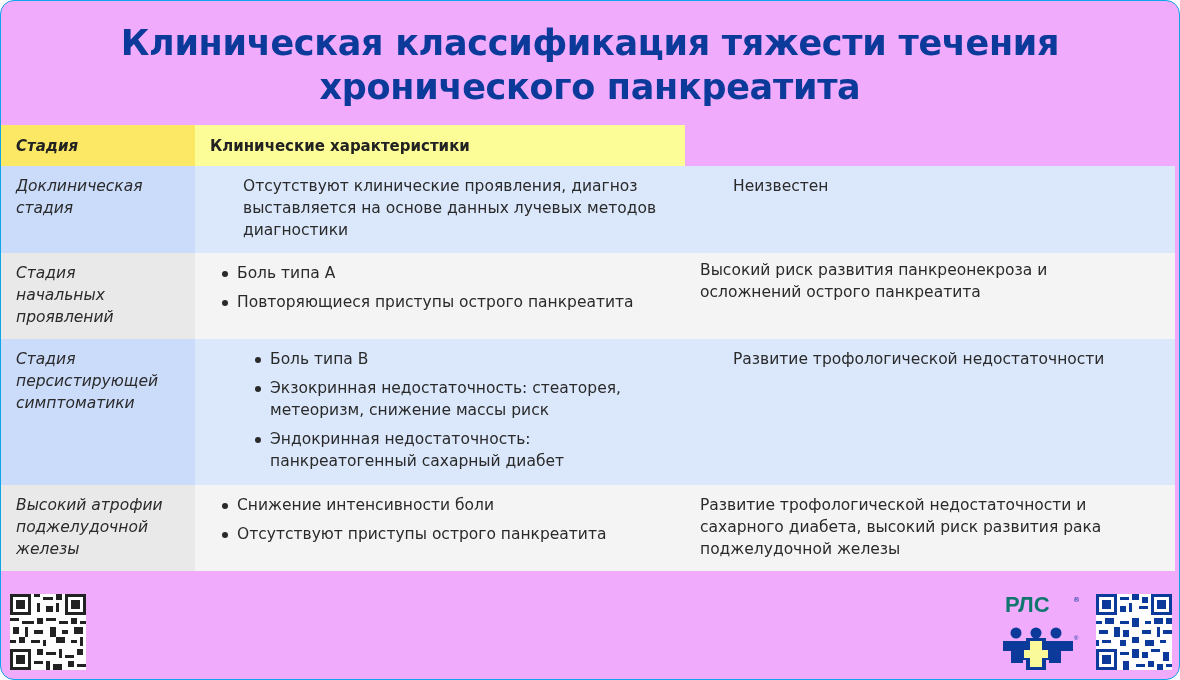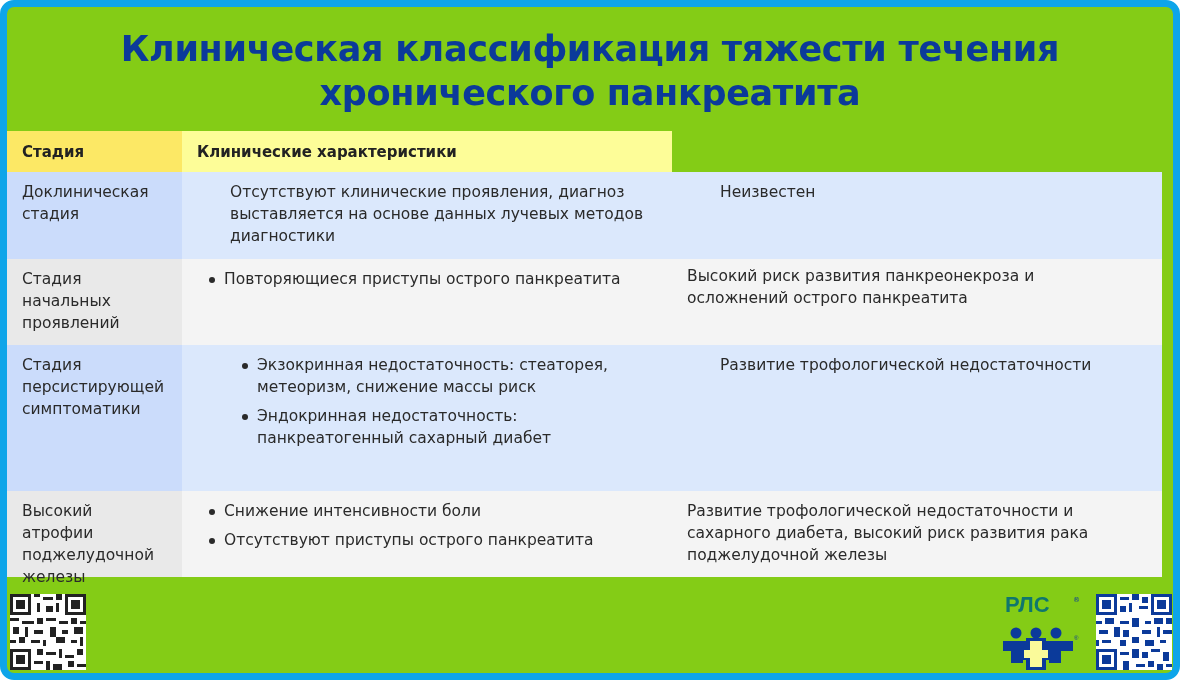--- a/index.html
+++ b/index.html
@@ -3,32 +3,32 @@
   <meta charset="utf-8">
   <style>
     html, body { margin: 0; padding: 0; }
     body {
       width: 1180px; height: 680px; background: #ffffff;
       font-family: "DejaVu Sans", "Liberation Sans", sans-serif;
       position: relative; overflow: hidden;
     }
     .frame {
       position: absolute; left: 0; top: 0; width: 1180px; height: 680px;
-      box-sizing: border-box; border: 7px solid #0ea5e9; border-radius: 14px;
-      background: #84cc16; overflow: hidden;
+      box-sizing: border-box; border: 1px solid #0ea5e9; border-radius: 14px;
+      background: #f0abfc; overflow: hidden;
     }
     .title {
       position: absolute; left: 0; right: 0; top: 20px;
       text-align: center; color: #0b3a9a; font-weight: bold;
       font-size: 35px; line-height: 44px; letter-spacing: -0.3px;
     }
     .table { position: absolute; left: 0; top: 124px; width: 1174px; }
     .row { display: flex; width: 100%; }
     .cell { box-sizing: border-box; font-size: 15.5px; line-height: 22px; color: #2a2a2a; }
-    .c1 { width: 175px; padding: 9px 20px 0 15px; }
+    .c1 { width: 194px; padding: 9px 20px 0 15px; font-style: italic; }
     .c2 { width: 490px; padding: 9px 10px 0 15px; }
     .c3 { width: 490px; padding: 9px 10px 0 15px; }
     .hdr .cell { font-weight: bold; color: #222; padding-top: 10px; height: 41px; font-size: 15px; }
     .hdr .c1 { background: #fce865; }
     .hdr .c2, .hdr .c3 { background: #fdfd98; }
     .blue .c1 { background: #cbdcfb; }
     .blue .c2, .blue .c3 { background: #dbe8fc; padding-left: 48px; }
     .grey .c1 { background: #e9e9e9; }
     .grey .c2, .grey .c3 { background: #f4f4f4; }
     ul.bul { list-style: none; margin: 0; padding: 0; }
@@ -61,30 +61,32 @@
     <div class="row blue" style="height:87px">
       <div class="cell c1">Доклиническая стадия</div>
       <div class="cell c2">Отсутствуют клинические проявления, диагноз выставляется на основе данных лучевых методов диагностики</div>
       <div class="cell c3">Неизвестен</div>
     </div>
 
     <div class="row grey" style="height:86px">
       <div class="cell c1" style="padding-right:60px">Стадия начальных проявлений</div>
       <div class="cell c2">
         <ul class="bul">
+          <li>Боль типа А</li>
           <li>Повторяющиеся приступы острого панкреатита</li>
         </ul>
       </div>
       <div class="cell c3" style="padding-top:6px; padding-right:90px">Высокий риск развития панкреонекроза и осложнений острого панкреатита</div>
     </div>
 
     <div class="row blue" style="height:146px">
       <div class="cell c1" style="padding-right:8px">Стадия персистирующей симптоматики</div>
       <div class="cell c2" style="padding-right:60px">
         <ul class="bul">
+          <li>Боль типа В</li>
           <li>Экзокринная недостаточность: стеаторея, метеоризм, снижение массы риск</li>
           <li>Эндокринная недостаточность: панкреатогенный сахарный диабет</li>
         </ul>
       </div>
       <div class="cell c3">Развитие трофологической недостаточности</div>
     </div>
 
     <div class="row grey" style="height:86px">
       <div class="cell c1" style="padding-right:20px">Высокий атрофии поджелудочной железы</div>
       <div class="cell c2">

